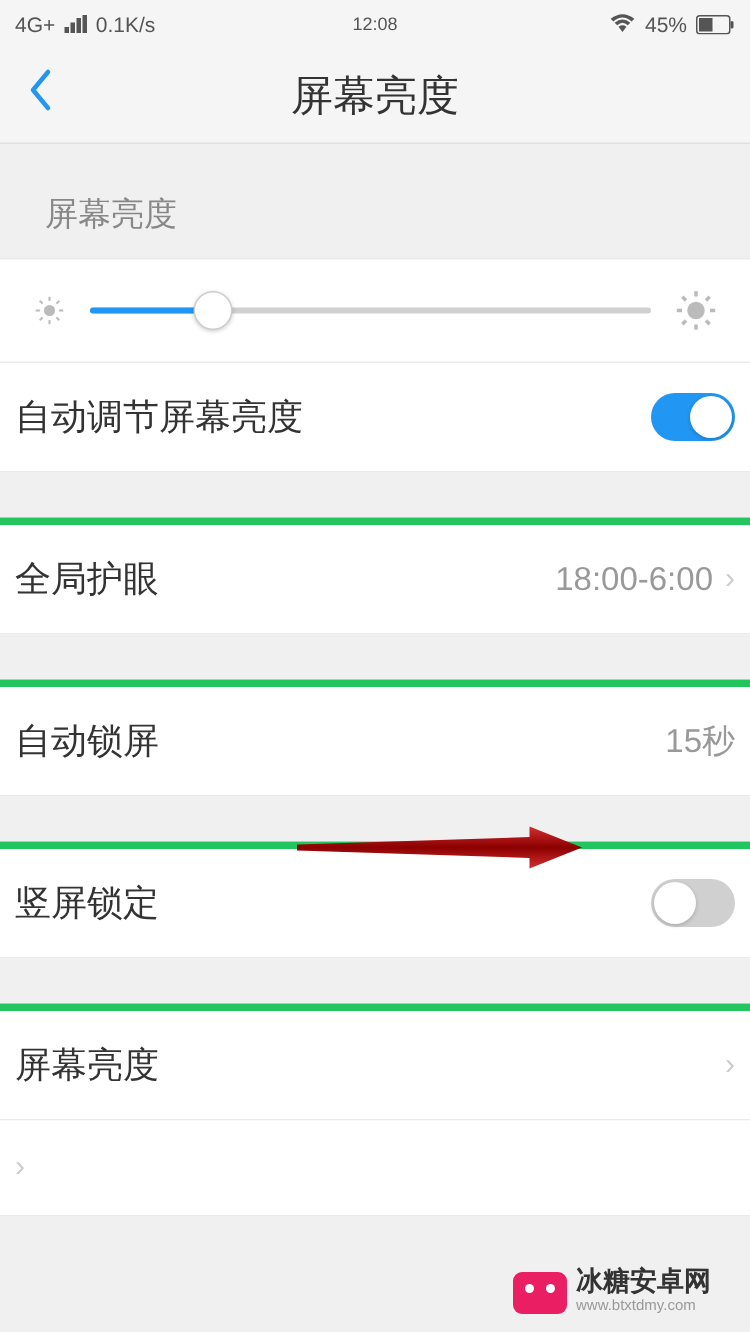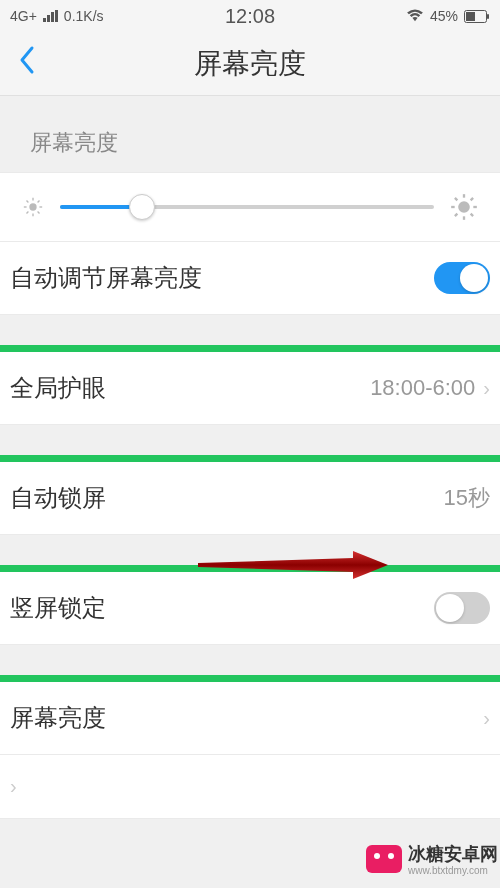--- a/index.html
+++ b/index.html
@@ -29,21 +29,21 @@
     }
     .status-left {
       display: flex;
       align-items: center;
       gap: 6px;
     }
     .status-center {
       position: absolute;
       left: 50%;
       transform: translateX(-50%);
-      font-size: 20px;
+      font-size: 12px;
     }
     .status-right {
       display: flex;
       align-items: center;
       gap: 6px;
     }
     .header {
       height: 64px;
       background: #f5f5f5;
       display: flex;
@@ -116,21 +116,21 @@
       background: #fff;
       padding: 20px 10px;
       display: flex;
       align-items: center;
       justify-content: space-between;
       border-bottom: 1px solid #eaeaea;
       font-size: 24px;
       position: relative;
     }
     .row:first-of-type {
-      border-top: 7px solid #22c55e;
+      border-top: 5px solid #22c55e;
       gap: 14px;
     }
     .row-label {
       color: #333;
     }
     .row-value {
       color: #999;
       font-size: 22px;
       font-family: Arial, sans-serif;
       display: flex;
@@ -174,24 +174,24 @@
       margin-top: 30px;
     }
     .arrow-annotation {
       position: absolute;
       left: 198px;
       top: 545px;
       pointer-events: none;
     }
     .watermark {
       position: absolute;
-      right: 2px;
+      right: 26px;
       bottom: 12px;
       display: flex;
-      align-items: flex-start;
+      align-items: flex-end;
       gap: 6px;
     }
     .watermark-logo {
       width: 36px;
       height: 28px;
       background: #e91e63;
       border-radius: 6px;
       position: relative;
     }
     .watermark-logo::before,

